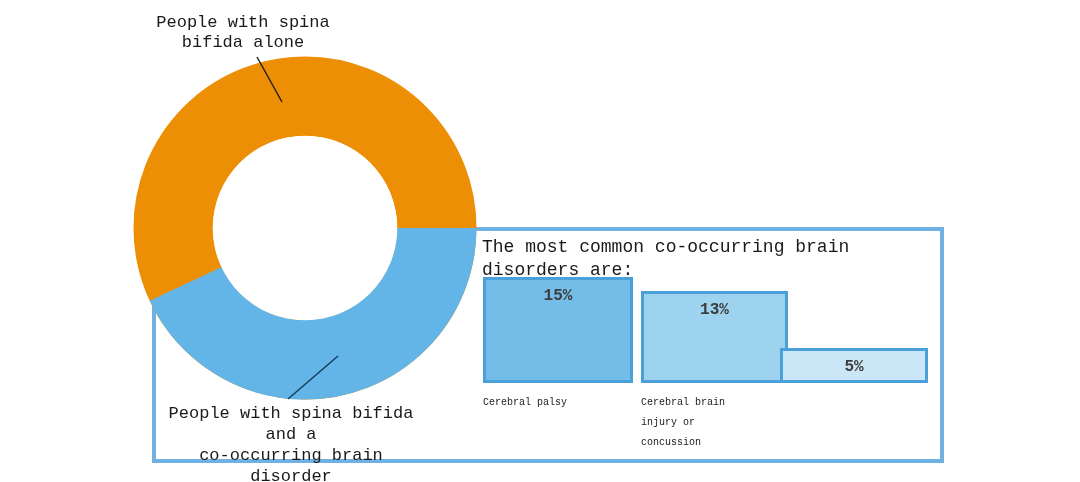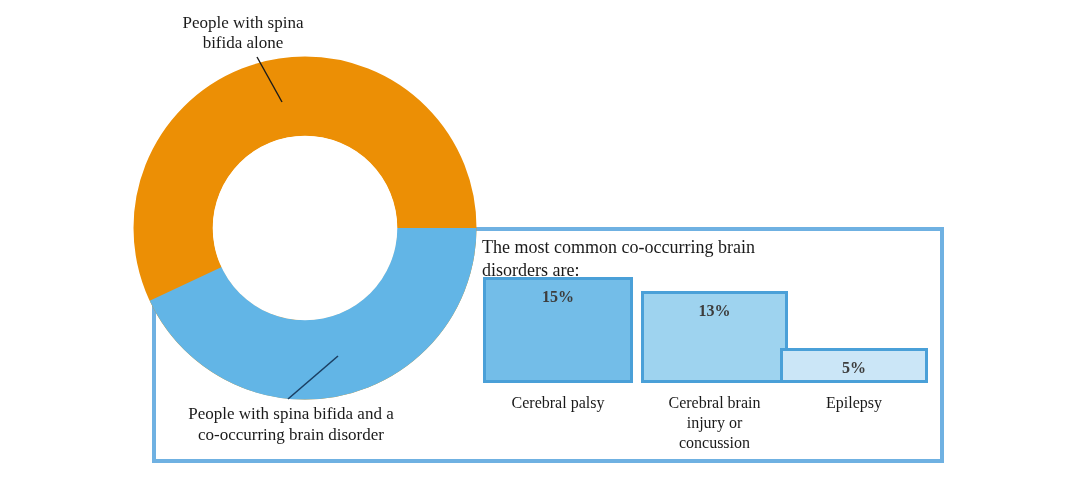--- a/index.html
+++ b/index.html
@@ -1,18 +1,18 @@
 <!DOCTYPE html>
 <html><head>
 <meta charset="utf-8">
 <style>
   html,body{margin:0;padding:0;background:#ffffff;}
   .canvas{
     position:relative;width:1080px;height:482px;background:#ffffff;overflow:hidden;
-    font-family:Liberation Serif, serif;color:#1a1a1a;border-radius:17px;
+    font-family:Liberation Mono, monospace;color:#1a1a1a;border-radius:17px;
   }
   .callout-box{
     position:absolute;left:152px;top:227px;width:792px;height:236px;
     box-sizing:border-box;border:4px solid #6fb1e2;background:#ffffff;z-index:1;
   }
   .donut-svg{position:absolute;left:129px;top:52px;width:352px;height:352px;z-index:3;}
   .label{position:absolute;text-align:center;white-space:pre-line;z-index:4;}
   .donut-label-top{left:153px;top:13px;width:180px;font-size:17px;line-height:20px;}
   .donut-label-bottom{left:166px;top:403px;width:250px;font-size:17px;line-height:21px;}
   .leader-svg{position:absolute;left:0;top:0;width:1080px;height:482px;z-index:5;pointer-events:none;}
@@ -24,22 +24,22 @@
     position:absolute;box-sizing:border-box;border:3px solid #4aa0d8;z-index:2;
   }
   .bar-pct{
     display:block;text-align:center;padding-top:7px;font-size:16px;line-height:19px;
     font-weight:bold;color:#3d3d3d;
   }
   .bar-1{left:483px;width:150px;}
   .bar-2{left:641px;width:147px;}
   .bar-3{left:780px;width:148px;}
   .cat-label{
-    position:absolute;top:393px;text-align:center;white-space:pre-line;
-    font-size:16px;line-height:20px;z-index:2;
+    position:absolute;top:393px;white-space:pre-line;
+    font-size:10px;line-height:20px;z-index:2;
   }
 </style>
 </head>
 <body>
 
 <div class="canvas">
 
   <div class="callout-box" style="border-color: rgb(111, 177, 226);"></div>
 
   <svg class="donut-svg" viewBox="0 0 352 352">
@@ -69,15 +69,14 @@
     <span class="bar-pct">13%</span>
   </div>
   <div class="bar bar-3" style="height: 35px; top: 348px; background: rgb(203, 230, 247); border-color: rgb(74, 160, 216);">
     <span class="bar-pct">5%</span>
   </div>
 
   <div class="cat-label bar-1">Cerebral palsy</div>
   <div class="cat-label bar-2">Cerebral brain
 injury or
 concussion</div>
-  <div class="cat-label bar-3">Epilepsy</div>
 
 </div>
 
 </body></html>

